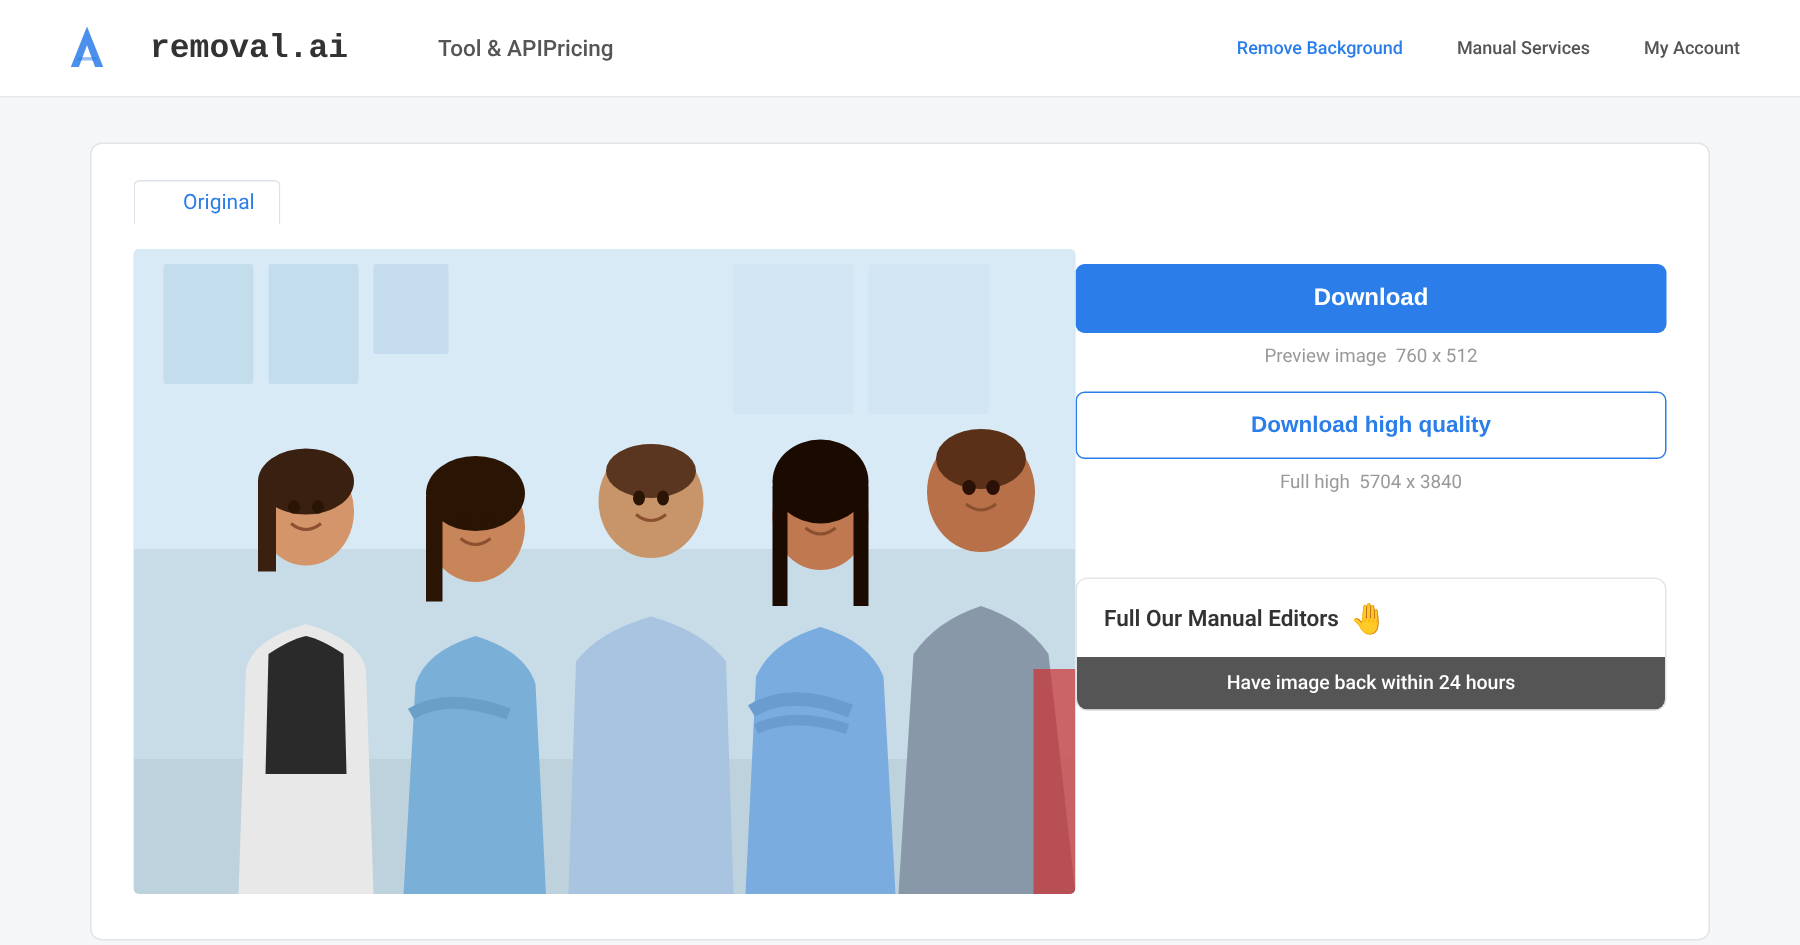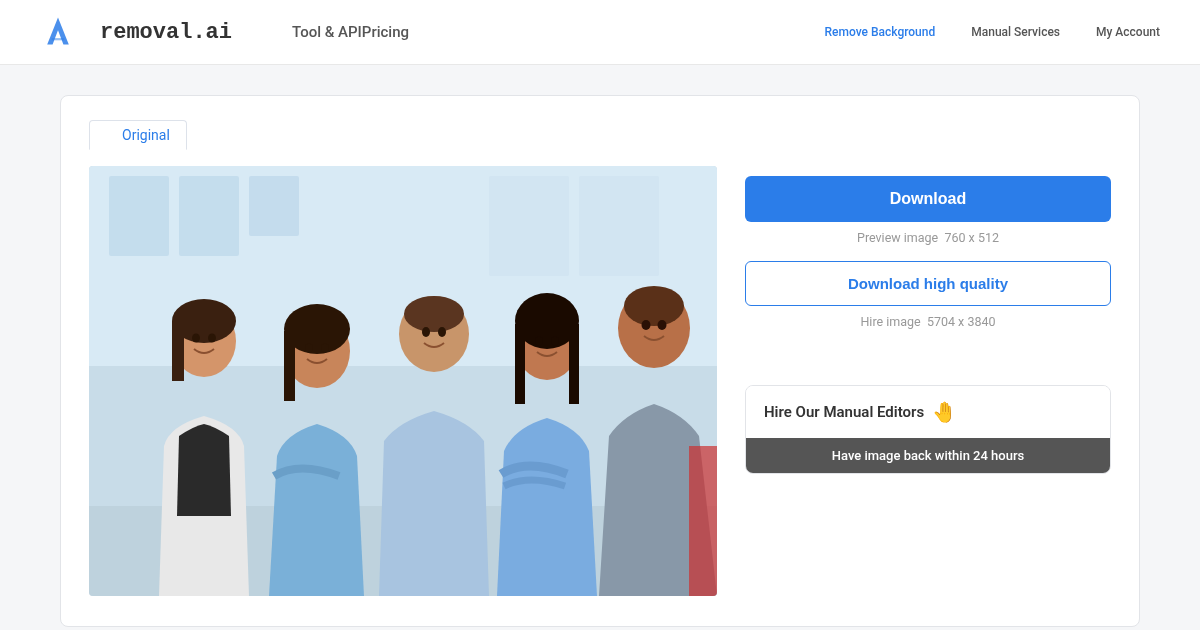--- a/index.html
+++ b/index.html
@@ -91,21 +91,20 @@
       color: #2b7de9;
       border-color: #dde2ea;
       border-bottom-color: #fff;
       background: #fff;
       padding-left: 32px;
     }
 
     
     .content-area {
       display: flex;
-      gap: 28px;
       align-items: flex-start;
     }
 
     
     .image-container {
       flex: 0 0 auto;
       width: 628px;
       height: 430px;
       background: #e0e8f0;
       border-radius: 4px;
@@ -302,26 +301,26 @@
 
         <button class="btn-download">Download</button>
 
         <p class="preview-info">
           <span>Preview image</span>&nbsp;&nbsp;<span>760 x 512</span>
         </p>
 
         <button class="btn-download-hq">Download high quality</button>
 
         <p class="full-info">
-          <span>Hire image</span>&nbsp;&nbsp;<span>5704 x 3840</span>
+          <span>Full high</span>&nbsp;&nbsp;<span>5704 x 3840</span>
         </p>
 
         <div class="manual-editors-card">
           <div class="manual-editors-top">
-            <span>Hire Our Manual Editors</span>
+            <span>Full Our Manual Editors</span>
             <span class="hand-icon">🤚</span>
           </div>
           <div class="manual-editors-bottom">Have image back within 24 hours</div>
         </div>
 
       </div>
     </div>
 
   </div>
 

